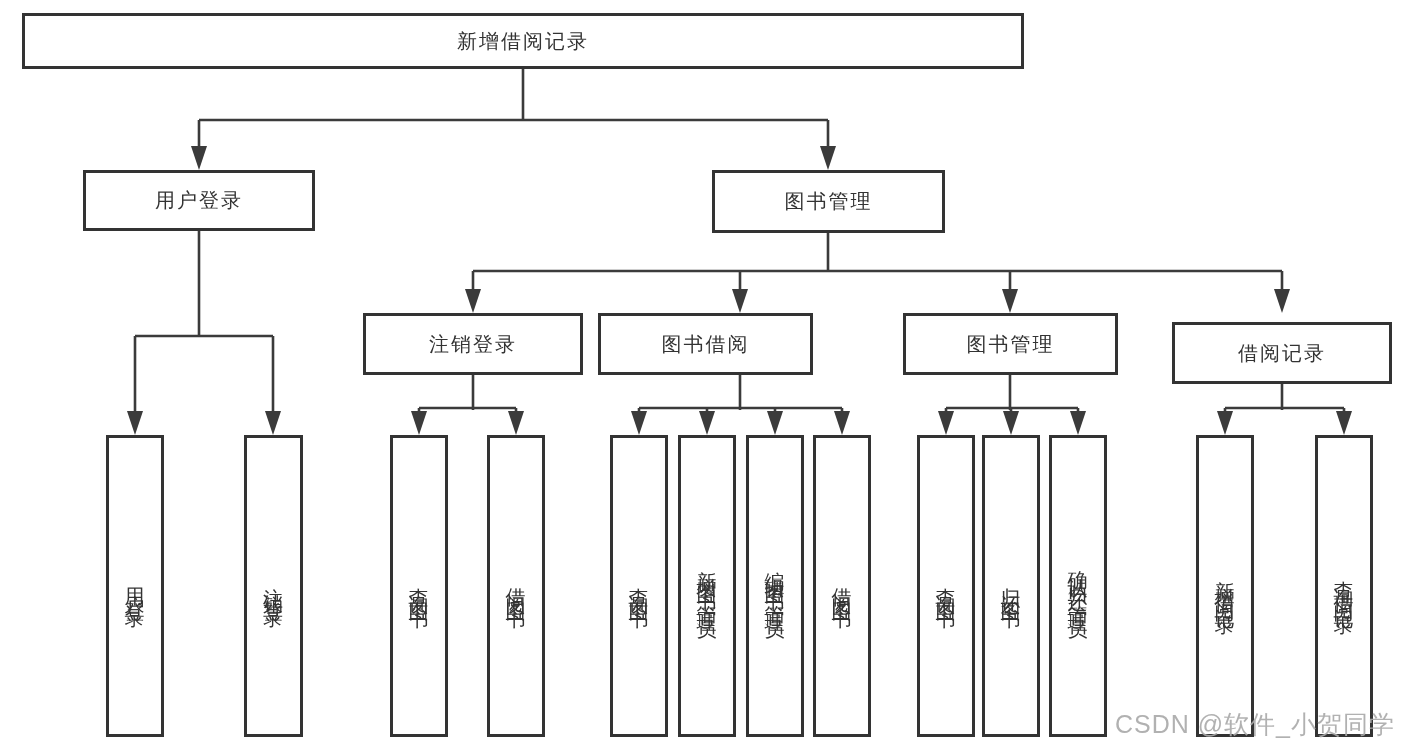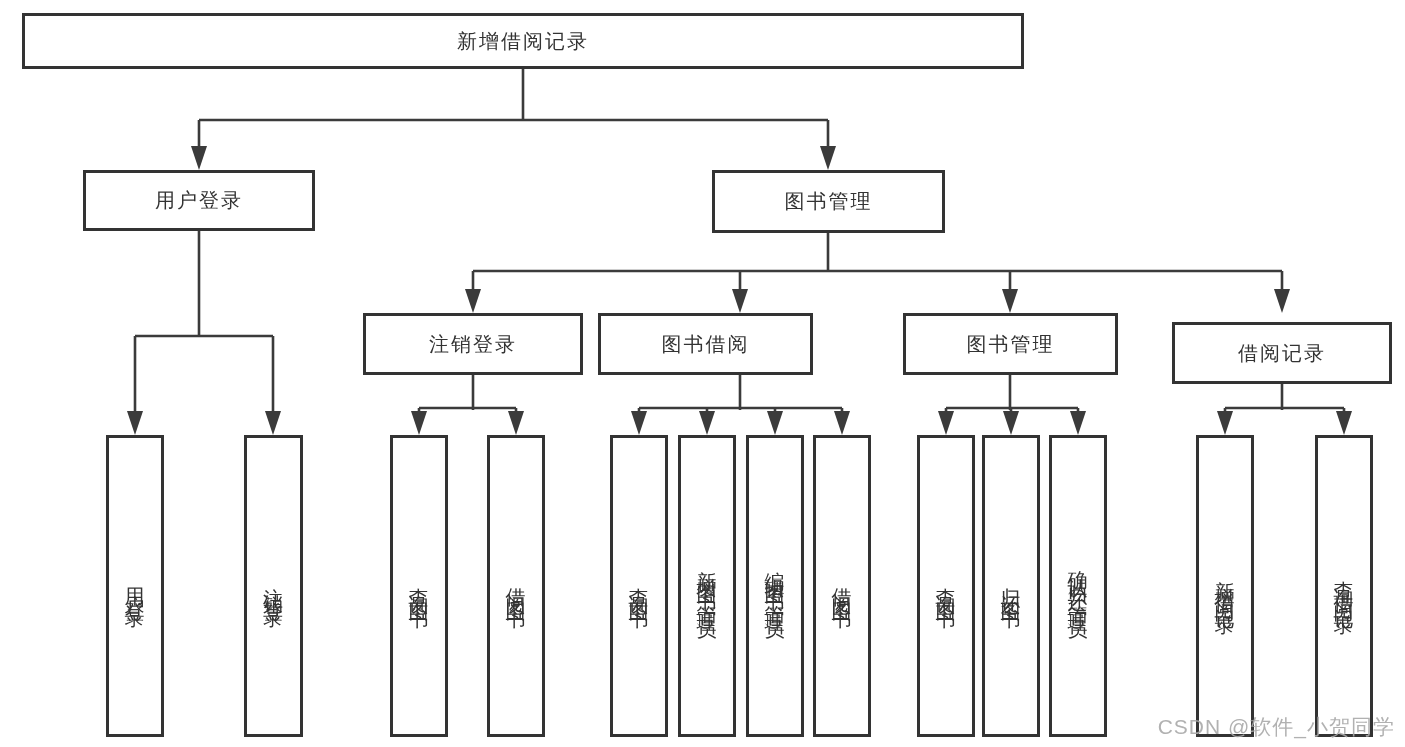--- a/index.html
+++ b/index.html
@@ -37,21 +37,21 @@
     writing-mode: vertical-rl;
     text-orientation: mixed;
     font-size: 20px;
     line-height: 1;
     letter-spacing: 7px;
   }
   .watermark {
     position: absolute;
     right: 10px;
     bottom: 6px;
-    font-size: 21px;
+    font-size: 25px;
     color: rgba(168, 168, 168, 0.9);
     letter-spacing: 1px;
     z-index: 3;
     white-space: nowrap;
   }
 </style>
 </head>
 <body>
 
 <div class="canvas">

